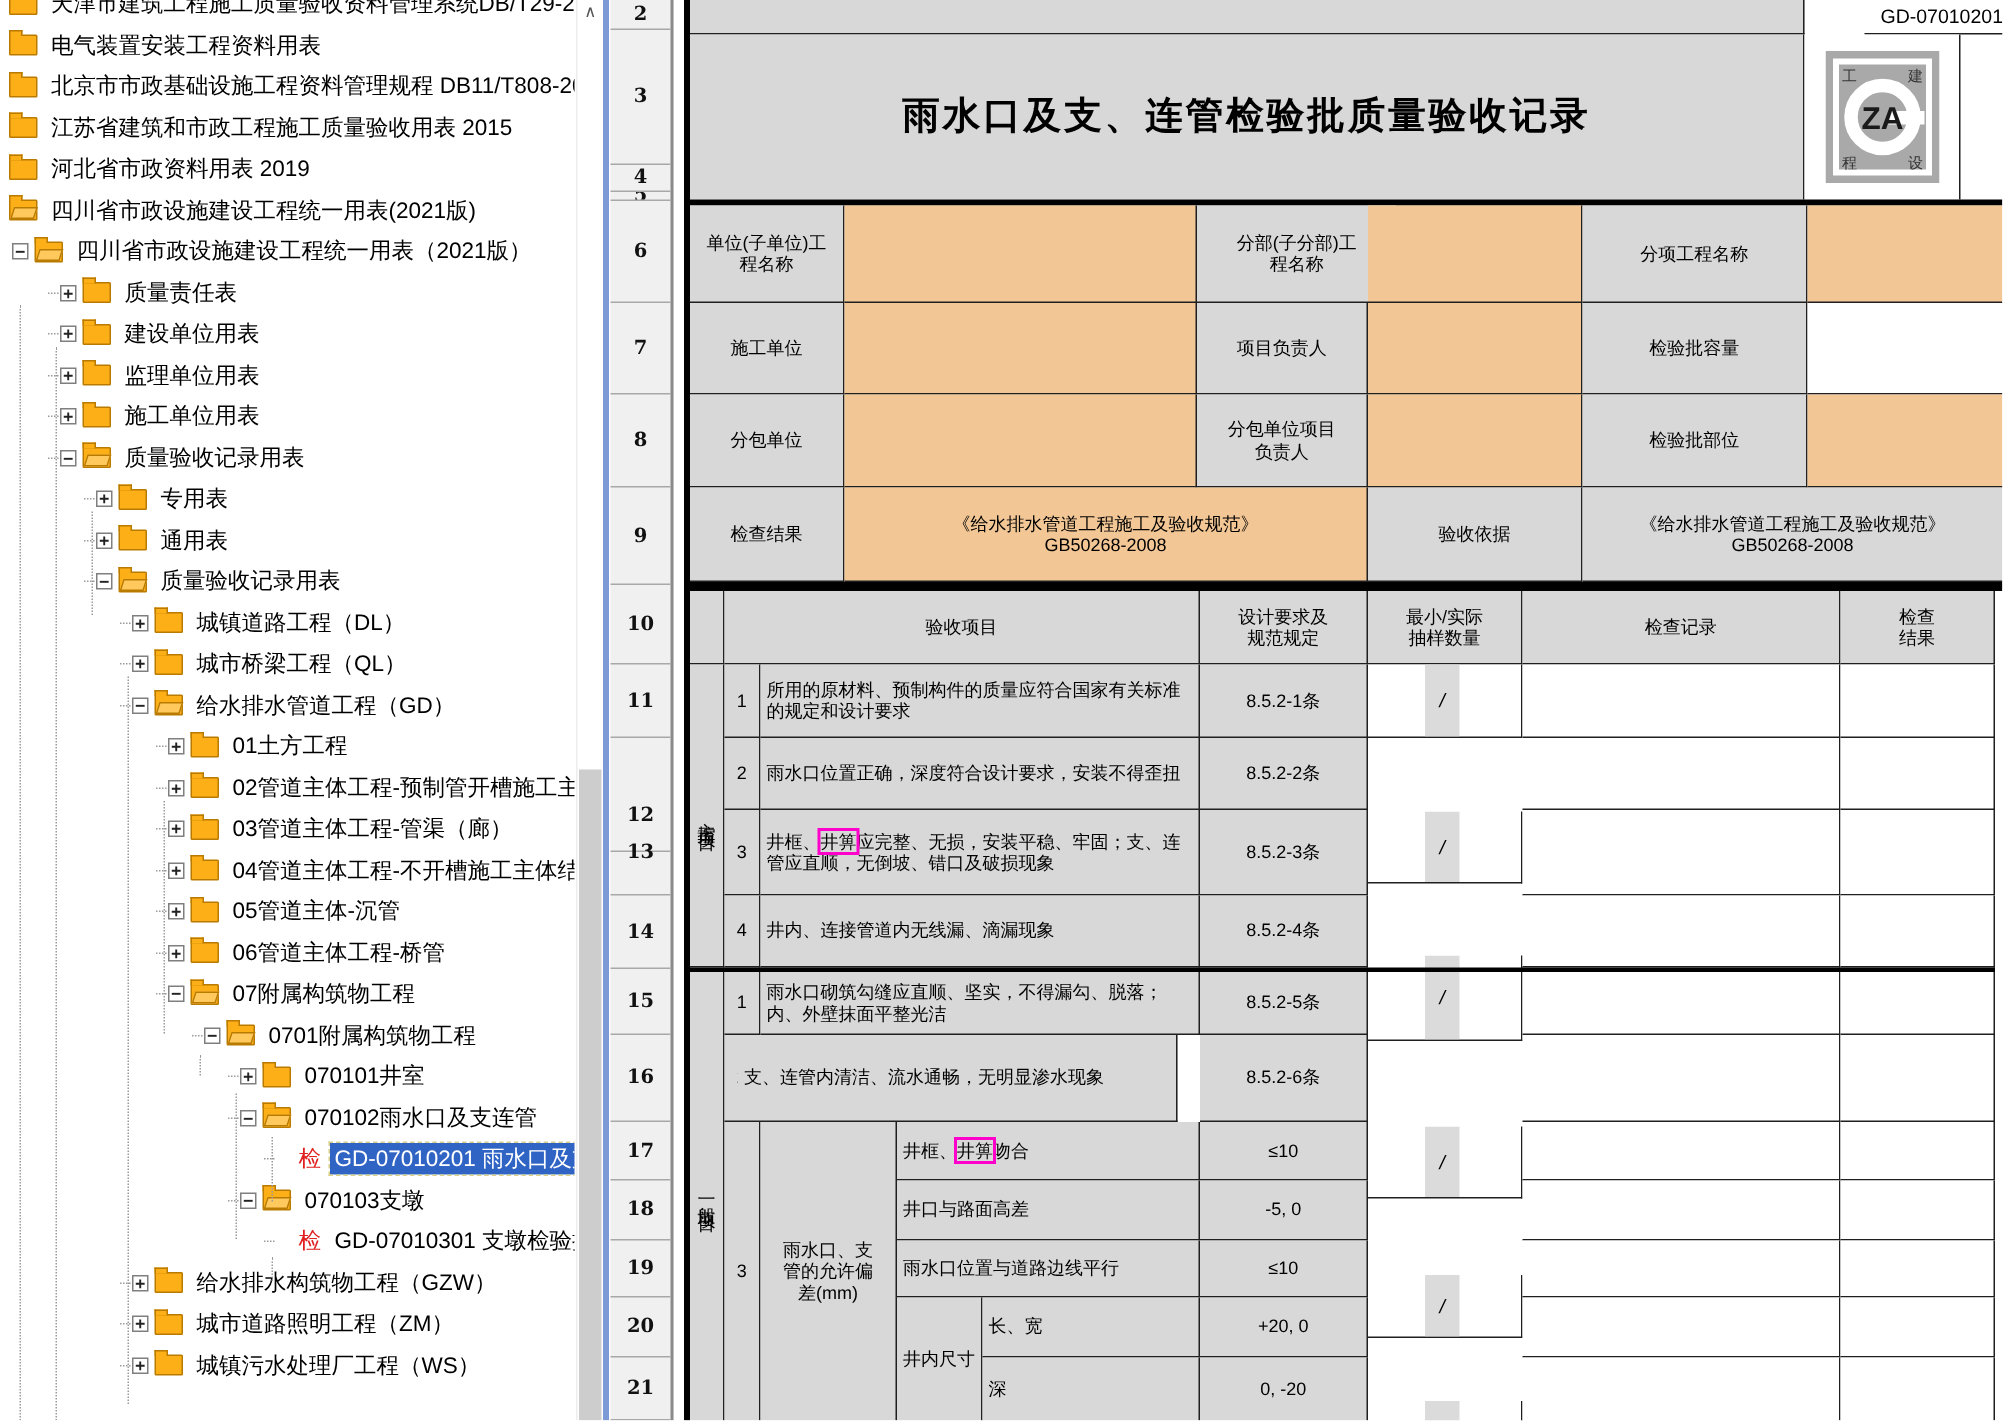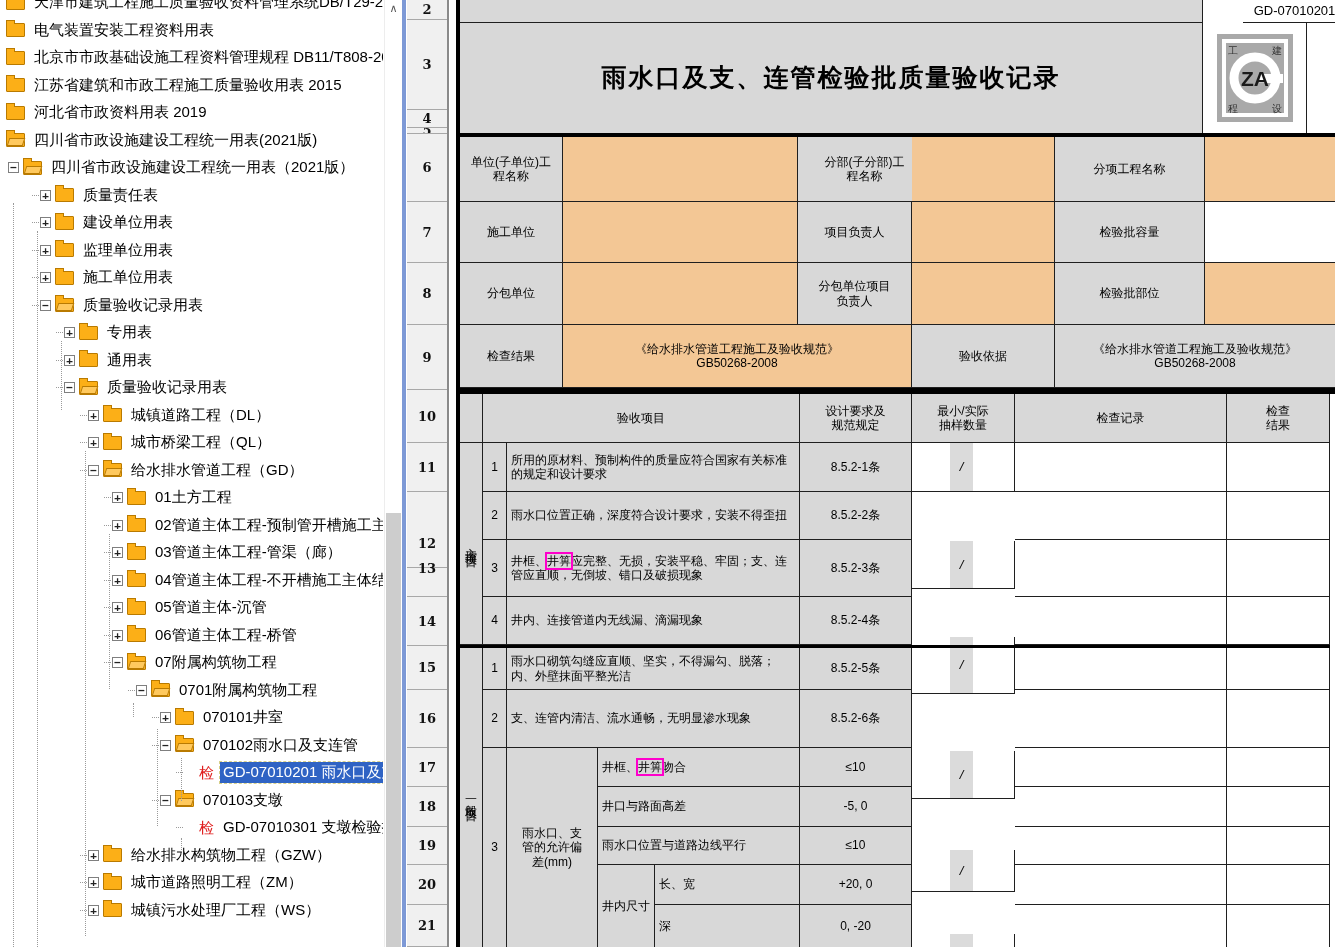--- a/index.html
+++ b/index.html
@@ -466,21 +466,21 @@
       </div>
     <div class="cell whitebg samp" style="left:456px;top:648px;width:103px;height:42px">
         <span class="stripe">/</span>
       </div>
     <div class="cell whitebg" style="left:559px;top:648px;width:212px;height:42px"></div>
     <div class="cell whitebg" style="left:771px;top:648px;width:103px;height:42px"></div>
 
     <div class="cell grey" style="left:27px;top:690px;width:24px;height:58px">
         <span>2</span>
       </div>
-    <div class="cell grey left" style="left:51px;top:690px;width:293px;height:58px">
+    <div class="cell grey left" style="left:36px;top:690px;width:293px;height:58px">
         <span>支、连管内清洁、流水通畅，无明显渗水现象</span>
       </div>
     <div class="cell grey" style="left:344px;top:690px;width:112px;height:58px">
         <span>8.5.2-6条</span>
       </div>
     <div class="cell whitebg samp" style="left:456px;top:690px;width:103px;height:58px">
         <span class="stripe">/</span>
       </div>
     <div class="cell whitebg" style="left:559px;top:690px;width:212px;height:58px"></div>
     <div class="cell whitebg" style="left:771px;top:690px;width:103px;height:58px"></div>

